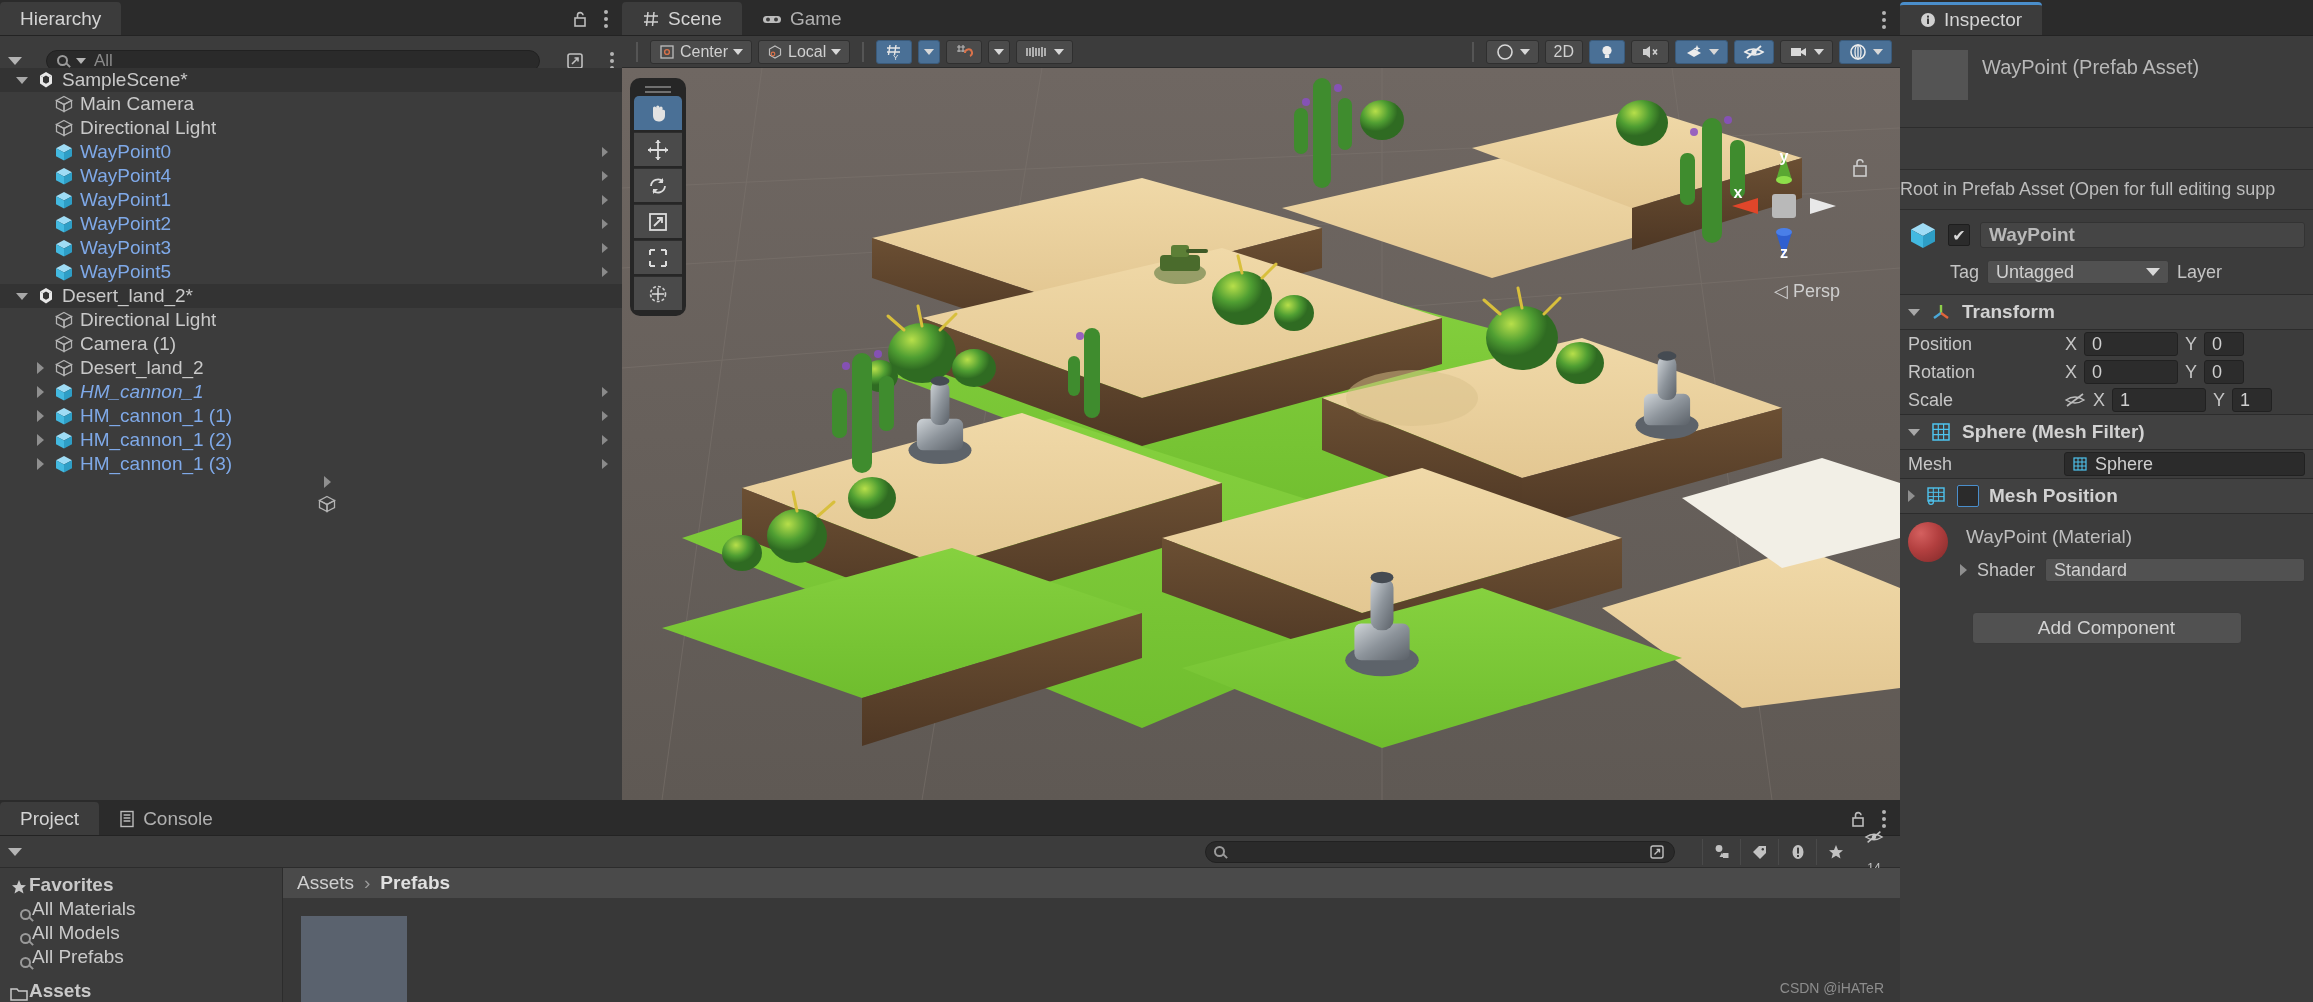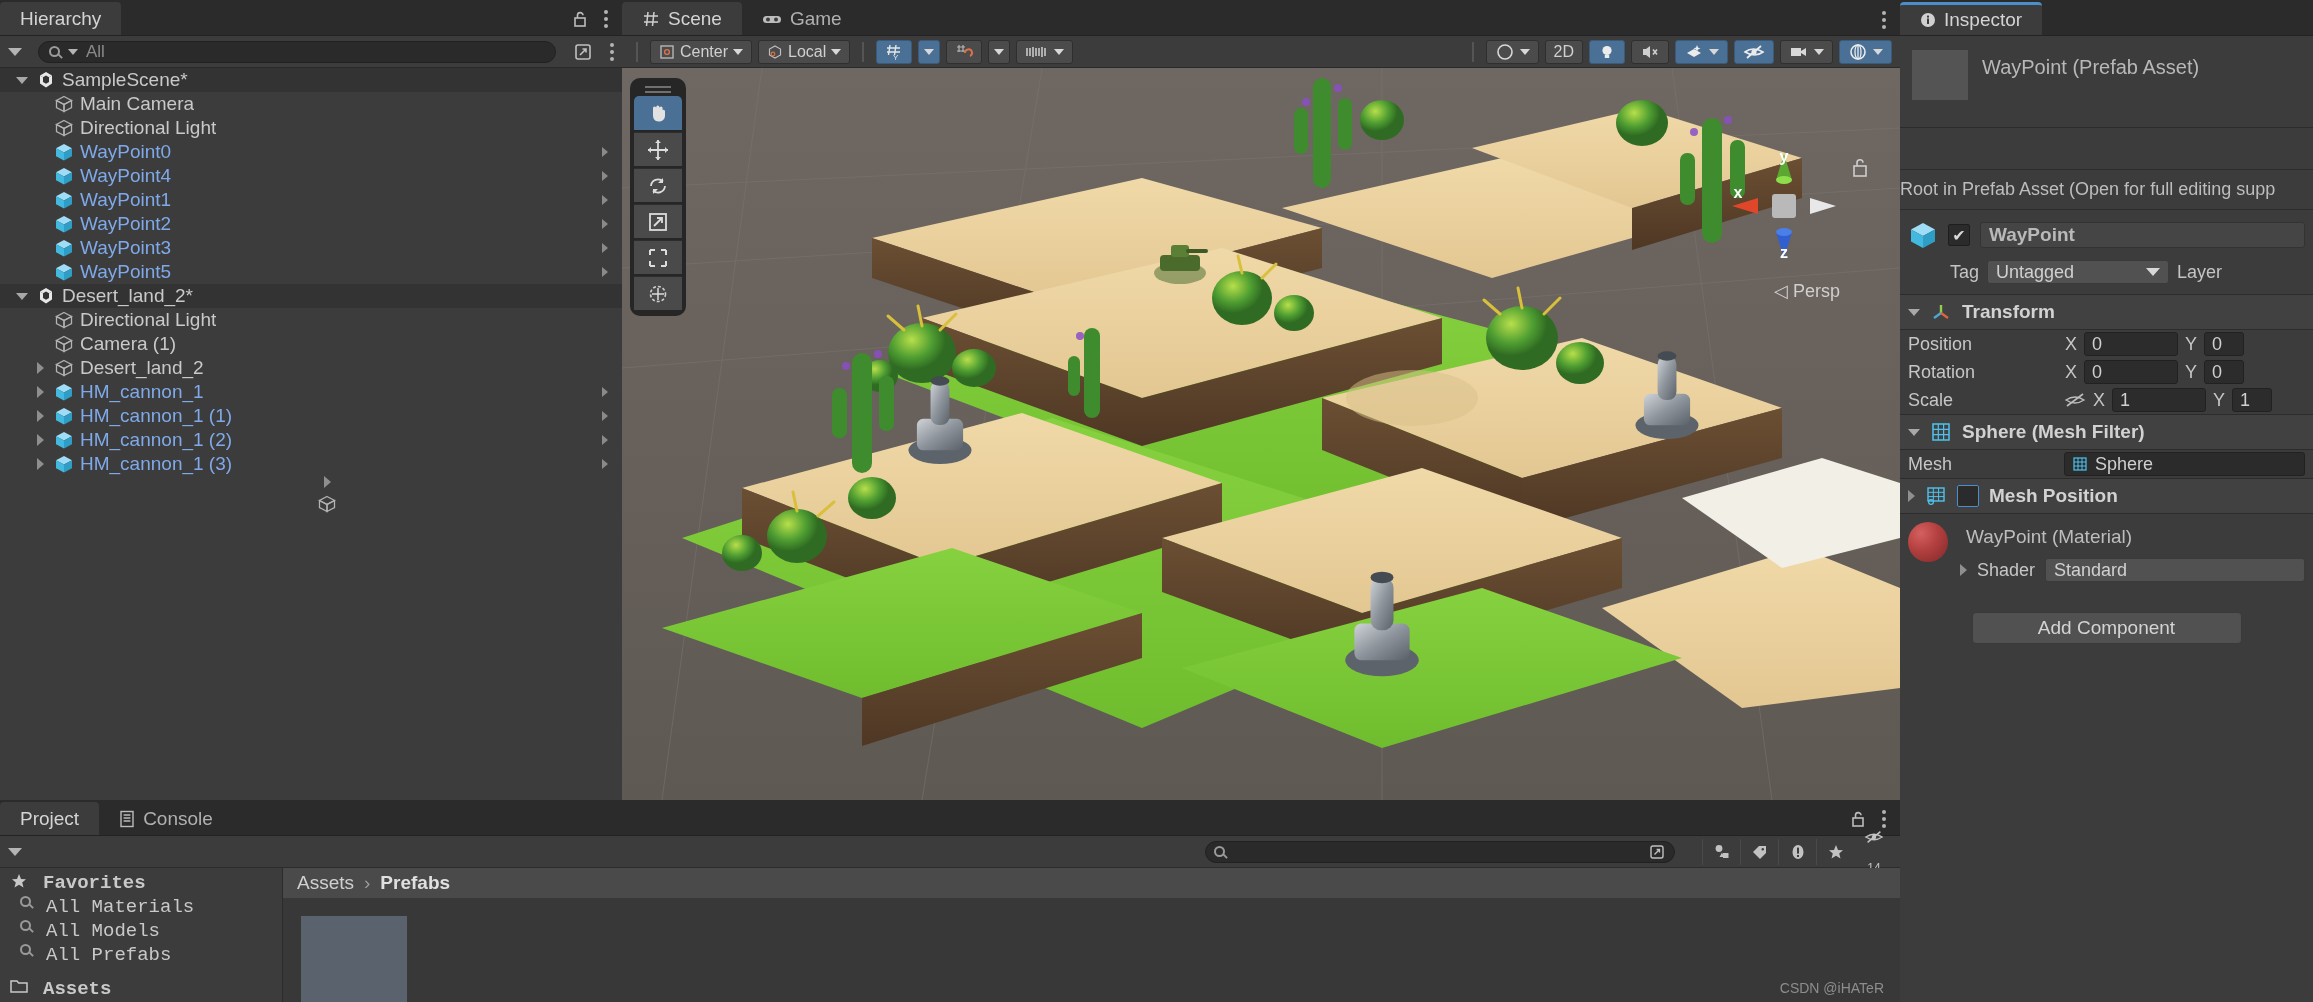--- a/index.html
+++ b/index.html
@@ -31,22 +31,22 @@
   .tab.accent { border-top: 3px solid #4a8ecb; }
   .tabstrip .right-icons {
     margin-left: auto; display: flex; align-items: center;
     gap: 14px; padding: 0 14px 6px 0;
   }
   .kebab { display: flex; flex-direction: column; gap: 3px; align-items: center; }
   .kebab i { width: 4px; height: 4px; background: #b4b4b4; border-radius: 50%; display: block; }
 
   .toolbar-row {
     height: 32px; background: #3c3c3c;
-    display: flex; align-items: center; gap: 16px;
-    padding: 0 8px; border-bottom: 1px solid #2a2a2a;
+    display: flex; align-items: center; gap: 24px;
+    padding: 0 8px; border-bottom: 1px solid #2a2a2a; margin-top: 9px;
   }
   .caret-down {
     width: 0; height: 0;
     border-left: 7px solid transparent; border-right: 7px solid transparent;
     border-top: 8px solid #b4b4b4;
   }
   .searchfield {
     flex: 1; height: 22px; background: #2a2a2a;
     border: 1px solid #212121; border-radius: 11px;
     display: flex; align-items: center; gap: 8px; padding: 0 10px;
@@ -172,21 +172,21 @@
     width: 100%; max-width: 270px; height: 32px; background: #515151;
     border: 1px solid #3a3a3a; border-radius: 4px;
     display: flex; align-items: center; justify-content: center;
     color: #d4d4d4; font-size: 19px;
   }
 
   
   #project { left: 0; top: 800px; width: 1900px; height: 202px; background: #3c3c3c; }
   .proj-body { position: absolute; top: 68px; left: 0; right: 0; bottom: 0; display: flex; }
   .proj-left { width: 283px; background: #3c3c3c; border-right: 1px solid #2c2c2c; padding-top: 4px; }
-  .fav-row { height: 24px; display: flex; align-items: flex-start; gap: 15px; padding-left: 10px; font-size: 19px; color: #c9c9c9; font-family: Liberation Mono, monospace; }
+  .fav-row { height: 24px; display: flex; align-items: flex-end; gap: 1px; padding-left: 10px; font-size: 19px; color: #c9c9c9; }
   .fav-row.head { font-weight: bold; }
   .fav-row.child { padding-left: 20px; }
   .proj-right { flex: 1; background: #383838; }
   .breadcrumb {
     height: 30px; background: #4a4a4a; display: flex; align-items: center;
     gap: 10px; padding: 0 14px; font-size: 19px; color: #d0d0d0;
   }
   .breadcrumb .crumb-sep { color: #9a9a9a; }
   .breadcrumb .cur { font-weight: bold; color: #e0e0e0; }
   .asset-grid { padding: 18px 0 0 18px; display: flex; gap: 18px; }
@@ -401,21 +401,21 @@
           </span>
           <span style="display: flex;">
             <svg class="ico" viewBox="0 0 20 20">
               <polygon points="10,2.5 17.5,6.5 10,10.5 2.5,6.5" fill="none" stroke="#b3b3b3" stroke-width="1.3"></polygon>
               <polygon points="2.5,6.5 10,10.5 10,17.5 2.5,13.5" fill="none" stroke="#b3b3b3" stroke-width="1.3"></polygon>
               <polygon points="17.5,6.5 10,10.5 10,17.5 17.5,13.5" fill="none" stroke="#b3b3b3" stroke-width="1.3"></polygon>
             </svg>
           </span>
           <span class="label">Desert_land_2</span>
         </div>
-        <div class="h-row prefab" style="padding-left: 32px;">
+        <div class="h-row prefab" style="padding-left: 32px; font-style: italic;">
           <span class="foldout">
             <span class="tri-right"></span>
           </span>
           <span style="display: flex;">
             <svg class="ico" viewBox="0 0 20 20">
               <polygon points="10,2 18,6.3 10,10.6 2,6.3" fill="#9fdcf5"></polygon>
               <polygon points="2,6.3 10,10.6 10,18.6 2,14.3" fill="#43b9e0"></polygon>
               <polygon points="18,6.3 10,10.6 10,18.6 18,14.3" fill="#2e9ec6"></polygon>
             </svg>
           </span>

